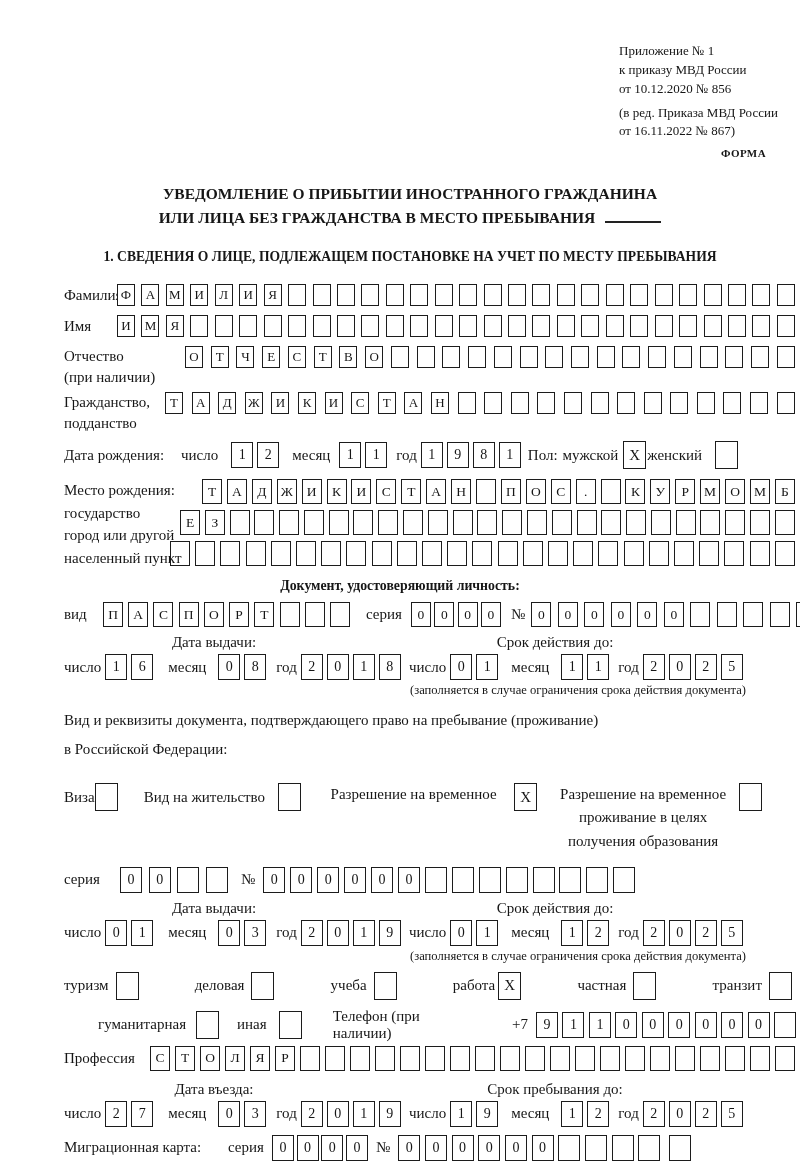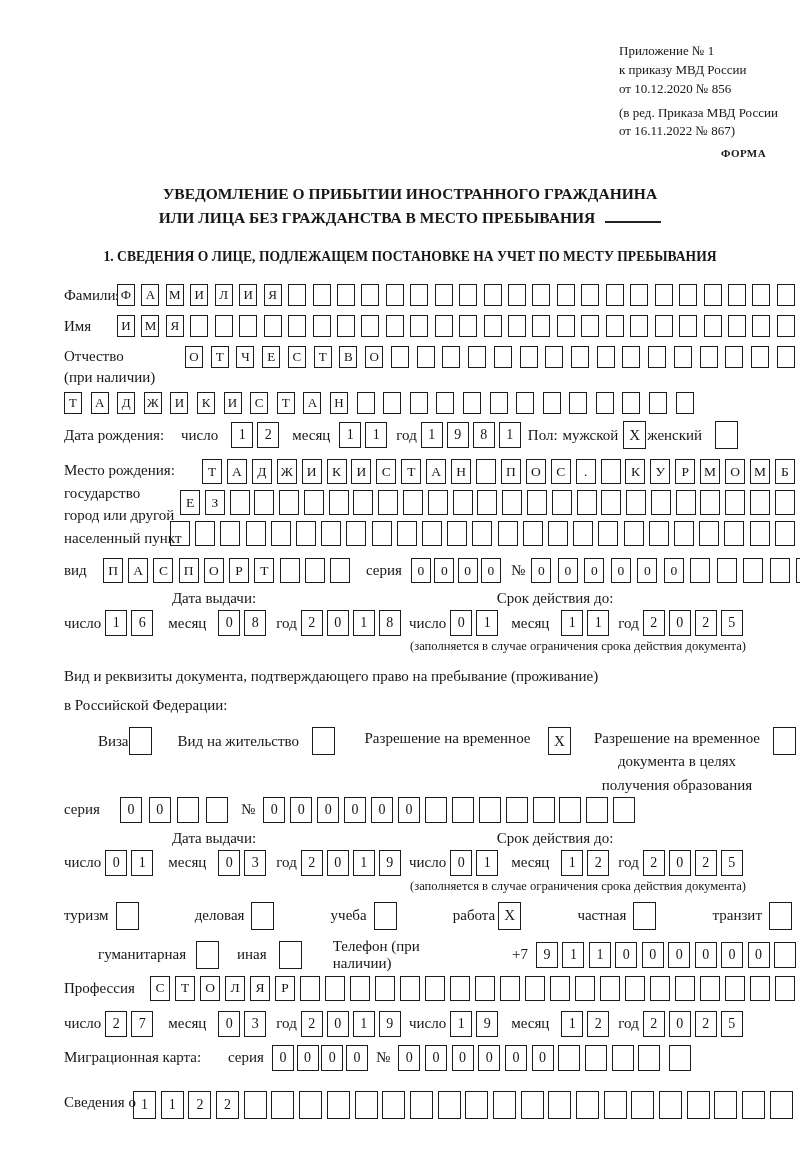--- a/index.html
+++ b/index.html
@@ -31,22 +31,22 @@
        width:23px;height:28px;border:1.6px solid #1c1c1c;font-size:15px;}
   .dgroup{display:flex;gap:4px;align-items:center;}
   .heading-center{text-align:center;font-weight:bold;font-size:13.8px;margin:2px 60px 8px 0;}
   .dvlab{display:flex;font-size:15px;margin-bottom:3px;}
   .dvlab .h1{width:300px;text-align:center;}
   .dvlab .h2{margin-left:41px;width:300px;text-align:center;}
   .daterow{display:flex;align-items:center;font-size:15px;margin-bottom:3px;}
   .dg-left{display:flex;align-items:center;width:345px;}
   .dg-right{display:flex;align-items:center;}
   .note{font-size:12.6px;text-align:right;padding-right:50px;margin-bottom:8px;}
-  .intro{font-size:15px;line-height:1.9;margin-bottom:8px;}
-  .optrow{display:flex;align-items:flex-start;font-size:15px;justify-content:flex-end;}
+  .intro{font-size:15px;line-height:1.9;margin-bottom:20px;}
+  .optrow{display:flex;align-items:flex-start;font-size:15px;margin-bottom:14px;}
   .opt-2l,.opt-3l{text-align:center;line-height:1.55;}
   .blockrel{position:relative;}
   .abslbl{position:absolute;left:0;top:0;font-size:15px;line-height:22.5px;}
   .bprow{margin-bottom:6px;}
   .purposerow{display:flex;justify-content:space-between;align-items:center;
               width:728px;font-size:15px;margin-bottom:8px;}
   .pair{display:flex;align-items:center;gap:7px;}
 </style>
 </head>
 <body>
@@ -167,20 +167,24 @@
         <span class="cell"></span>
         <span class="cell"></span>
         <span class="cell"></span>
         <span class="cell"></span>
         <span class="cell"></span>
         <span class="cell"></span>
       </span>
   </div>
 
   <div class="row top" style="margin-bottom:7px">
+    <span class="lbl" style="width:101px">
+      <span class="lbl2">Гражданство,</span><br>
+      <span class="lbl2">подданство</span>
+    </span>
     <span class="strip" style="width:630px">
         <span class="cell">Т</span>
         <span class="cell">А</span>
         <span class="cell">Д</span>
         <span class="cell">Ж</span>
         <span class="cell">И</span>
         <span class="cell">К</span>
         <span class="cell">И</span>
         <span class="cell">С</span>
         <span class="cell">Т</span>
@@ -310,20 +314,21 @@
         <span class="cell b"></span>
         <span class="cell b"></span>
         <span class="cell b"></span>
         <span class="cell b"></span>
         <span class="cell b"></span>
         <span class="cell b"></span>
         <span class="cell b"></span>
       </div>
   </div>
 
+  <div class="heading-center">Документ, удостоверяющий личность:</div>
 
   <div class="row" style="margin-bottom:7px">
     <span class="lbl" style="width:39px">вид</span>
     <span class="strip" style="width:247px">
         <span class="cell b">П</span>
         <span class="cell b">А</span>
         <span class="cell b">С</span>
         <span class="cell b">П</span>
         <span class="cell b">О</span>
         <span class="cell b">Р</span>
@@ -410,21 +415,21 @@
     <span style="line-height:28px">Виза</span>
     <span class="chk"></span>
     <span style="margin-left:26px;line-height:28px">Вид на жительство</span>
     <span class="chk" style="margin-left:13px"></span>
     <span class="opt-2l" style="margin-left:22px;width:181px">
         <div>Разрешение на временное</div>
       </span>
     <span class="chk" style="margin-left:10px">X</span>
     <span class="opt-3l" style="margin-left:20px;width:172px">
         <div>Разрешение на временное</div>
-        <div>документа в целях</div>
+        <div>проживание в целях</div>
         <div>получения образования</div>
       </span>
     <span class="chk" style="margin-left:10px"></span>
   </div>
 
   <div class="row" style="margin-bottom:7px">
     <span class="lbl" style="width:48px">серия</span>
     <span class="strip" style="width:108px;margin-left:8px">
         <span class="cell lg">0</span>
         <span class="cell lg">0</span>
@@ -569,20 +574,24 @@
         <span class="cell b"></span>
         <span class="cell b"></span>
         <span class="cell b"></span>
         <span class="cell b"></span>
         <span class="cell b"></span>
         <span class="cell b"></span>
         <span class="cell b"></span>
       </span>
   </div>
 
+  <div class="dvlab">
+    <span class="h1">Дата въезда:</span>
+    <span class="h2">Срок пребывания до:</span>
+  </div>
   <div class="daterow" style="margin-bottom:8px">
     <span class="dg-left">
       <span>число</span>
       <span class="dgroup" style="margin-left:4px">
           <span class="cell lg">2</span>
           <span class="cell lg">7</span>
         </span>
       <span style="margin-left:15px">месяц</span>
       <span class="dgroup" style="margin-left:12px">
           <span class="cell lg">0</span>

